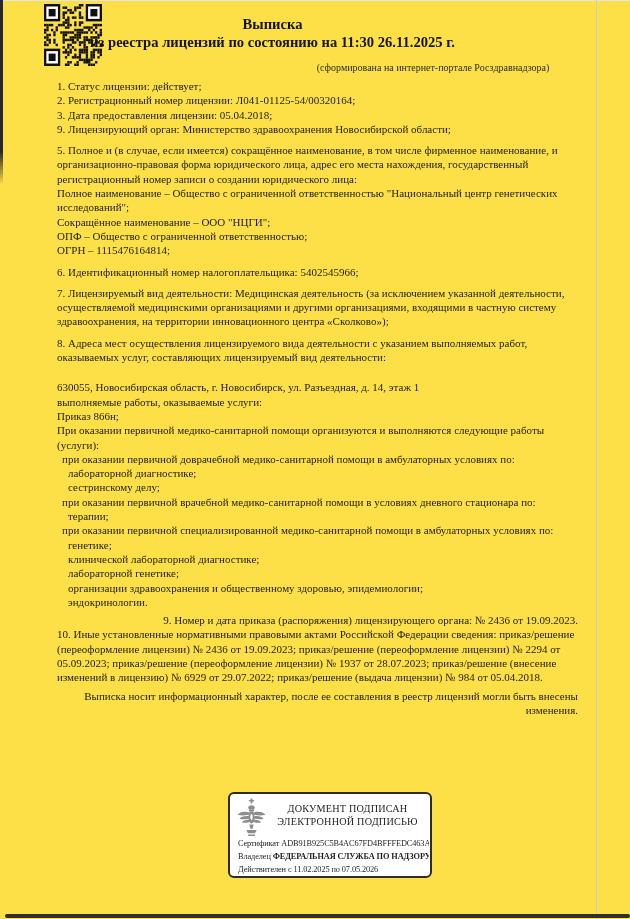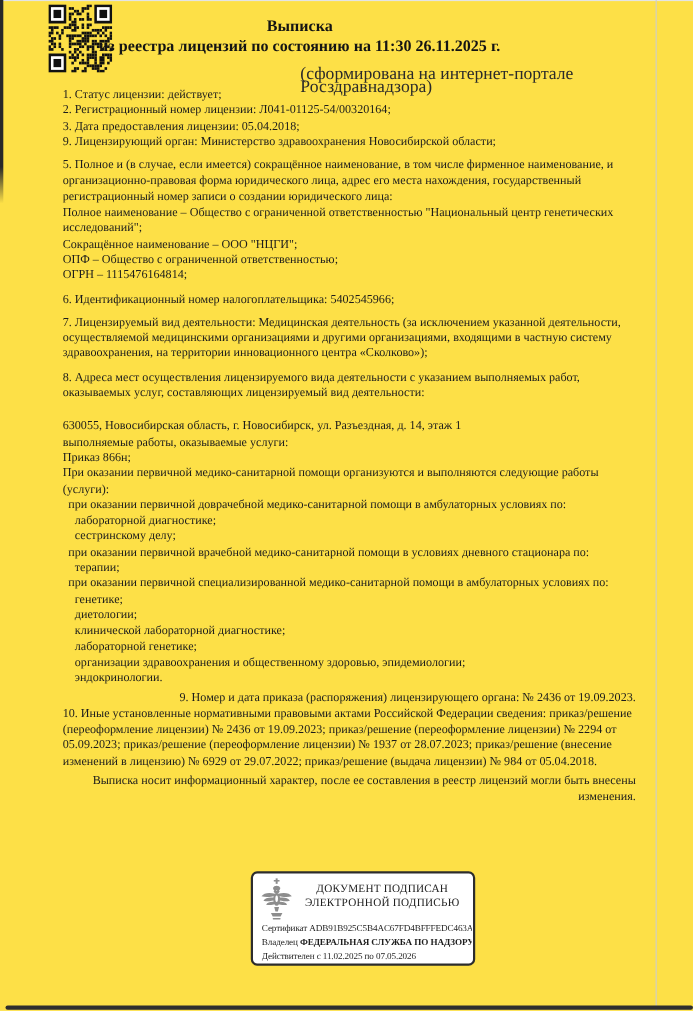--- a/index.html
+++ b/index.html
@@ -12,22 +12,22 @@
   .edge-top{position:absolute;left:0;top:0;width:100%;height:1px;background:#e4e4e4;}
   .edge-left{position:absolute;left:0;top:0;width:3px;height:185px;
     background:linear-gradient(#282828 82%,rgba(40,40,40,0));}
   .edge-right{position:absolute;left:596px;top:0;width:1px;height:100%;background:#cccccc;}
   .edge-bottom{position:absolute;left:5px;right:0;bottom:1px;height:4px;background:#2e2e2e;border-radius:2px;}
   
   .qr{position:absolute;left:44px;top:4px;width:58px;height:62px;}
   
   .header{position:absolute;left:0;top:15px;width:545px;text-align:center;
     font-weight:bold;font-size:14.6px;line-height:18px;color:#141414;}
-  .note{position:absolute;top:62px;right:37px;width:320px;text-align:left;
-    font-size:16px;line-height:12px;color:#2a2a2a;}
+  .note{position:absolute;top:62px;right:37px;width:320px;text-align:center;
+    font-size:10px;line-height:12px;color:#2a2a2a;}
   
   .body{position:absolute;left:57px;top:79px;width:521px;
     font-size:11px;line-height:14.3px;color:#1c1c1c;}
   .p{margin:0;}
   .p.item-sp{margin-top:7px;}
   .p.item-sp2{margin-top:4px;text-align:right;}
   .p.plain-sp{margin-top:16px;}
   .p.sub1{text-indent:5px;}
   .p.sub2{text-indent:11px;}
   
@@ -295,21 +295,20 @@
       <div class="p plain">выполняемые работы, оказываемые услуги:</div>
       <div class="p plain">Приказ 866н;</div>
       <div class="p plain">При оказании первичной медико-санитарной помощи организуются и выполняются следующие работы (услуги):</div>
       <div class="p sub1">при оказании первичной доврачебной медико-санитарной помощи в амбулаторных условиях по:</div>
       <div class="p sub2">лабораторной диагностике;</div>
       <div class="p sub2">сестринскому делу;</div>
       <div class="p sub1">при оказании первичной врачебной медико-санитарной помощи в условиях дневного стационара по:</div>
       <div class="p sub2">терапии;</div>
       <div class="p sub1">при оказании первичной специализированной медико-санитарной помощи в амбулаторных условиях по:</div>
       <div class="p sub2">генетике;</div>
-      <div class="p sub2">диетологии;</div>
       <div class="p sub2">клинической лабораторной диагностике;</div>
       <div class="p sub2">лабораторной генетике;</div>
       <div class="p sub2">организации здравоохранения и общественному здоровью, эпидемиологии;</div>
       <div class="p sub2">эндокринологии.</div>
       <div class="p item-sp2">9. Номер и дата приказа (распоряжения) лицензирующего органа: № 2436 от 19.09.2023.</div>
       <div class="p item">10. Иные установленные нормативными правовыми актами Российской Федерации сведения: приказ/решение (переоформление лицензии) № 2436 от 19.09.2023; приказ/решение (переоформление лицензии) № 2294 от 05.09.2023; приказ/решение (переоформление лицензии) № 1937 от 28.07.2023; приказ/решение (внесение изменений в лицензию) № 6929 от 29.07.2022; приказ/решение (выдача лицензии) № 984 от 05.04.2018.</div>
       <div class="p item-sp2">Выписка носит информационный характер, после ее составления в реестр лицензий могли быть внесены изменения.</div>
     </div>
 
   <div class="stamp">

